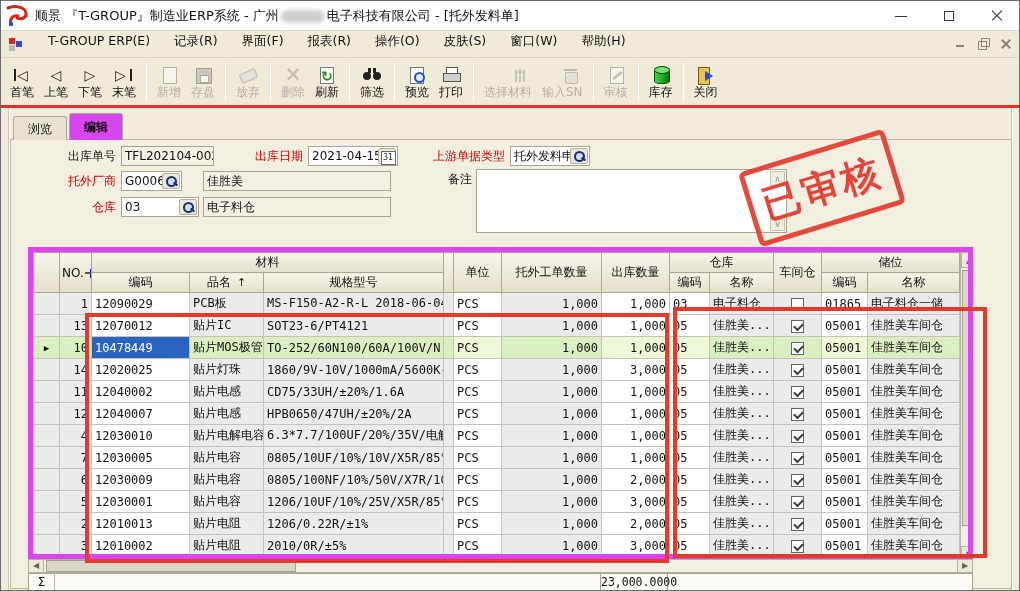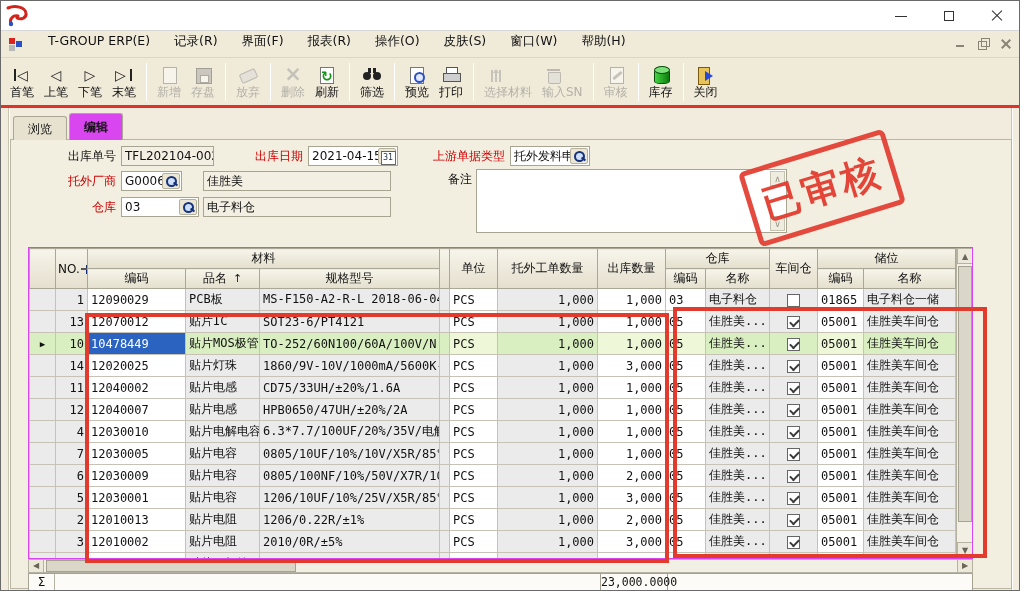--- a/index.html
+++ b/index.html
@@ -24,21 +24,21 @@
   .mitem{padding:0 12px;height:35px;line-height:27px;font-size:12.5px;white-space:nowrap}
   .mdibtns{position:absolute;right:8px;top:6px;display:flex;gap:10px;color:#8a8476;font-size:11px}
   .mdib{position:relative;width:13px;height:13px}
   .mdib.m::before{content:"";position:absolute;left:2px;bottom:3px;width:8px;border-top:2px solid #8a8476}
   .mdib.r::before{content:"";position:absolute;left:1px;top:4px;width:7px;height:7px;border:1px solid #8a8476;background:#f0ead9}
   .mdib.r::after{content:"";position:absolute;left:4px;top:1px;width:7px;height:7px;border:1px solid #8a8476}
   .mdib.x::before,.mdib.x::after{content:"";position:absolute;left:0;top:6px;width:12px;border-top:2px solid #8a8476}
   .mdib.x::before{transform:rotate(45deg)}.mdib.x::after{transform:rotate(-45deg)}
   
   .toolbar{position:absolute;left:0;top:57px;width:1020px;height:47px;background:#f0ead9;display:flex;align-items:center;padding-left:4px}
-  .tbtn{display:flex;flex-direction:column;align-items:flex-start;justify-content:center;padding:2px 5px;min-width:34px}
+  .tbtn{display:flex;flex-direction:column;align-items:flex-end;justify-content:center;padding:2px 5px;min-width:34px}
   .tbtn .tlabel{font-size:12px;line-height:14px;white-space:nowrap}
   .tbtn.disabled{opacity:.48;filter:grayscale(1)}
   .tbtn.disabled .tlabel{color:#77715f}
   .tsep{width:1px;height:38px;background:#cdc7b2;border-right:1px solid #fff;margin:0 5px}
   .ic{position:relative;width:24px;height:20px;font-size:14px;line-height:20px;text-align:center;color:#222}
   .i-nav-first::before{content:"◁";position:absolute;left:7px;top:0}
   .i-nav-first::after{content:"";position:absolute;left:4px;top:4px;width:2px;height:12px;background:#222}
   .i-nav-prev::before{content:"◁"}
   .i-nav-next::before{content:"▷"}
   .i-nav-last::before{content:"▷";position:absolute;left:3px;top:0}
@@ -85,21 +85,21 @@
   .cal::before{content:"";position:absolute;left:2px;top:2px;width:13px;height:12px;background:#fff;border:1px solid #666}
   .cal::after{content:"31";position:absolute;left:4px;top:4px;font-size:8px;color:#234;line-height:9px}
   .remark-box{position:absolute;left:475px;top:168px;width:311px;height:64px;background:#fff;border:1px solid #a8a492}
   .va{position:absolute;right:1px;width:15px;height:15px;background:#efece0;border:1px solid #c5c2b0;font-size:9px;color:#9a9480;text-align:center;line-height:14px}
   .va.up{top:1px}.va.dn{bottom:1px}
   .va.up::before{content:"∧"}.va.dn::before{content:"∨"}
   
   .stamp{position:absolute;left:745px;top:148px;width:152px;height:78px;border:5px solid rgba(226,59,46,.92);border-radius:6px;transform:rotate(-17deg);display:flex;align-items:center;justify-content:center;z-index:6}
   .stamp span{font-size:38px;font-weight:bold;color:rgba(226,59,46,.95);letter-spacing:3px;white-space:nowrap}
   
-  .grid-wrap{position:absolute;left:27px;top:246px;width:945px;height:312px;border:1px solid #d946ef;background:#14b8a6;overflow:hidden}
+  .grid-wrap{position:absolute;left:27px;top:246px;width:945px;height:312px;border:5px solid #d946ef;background:#14b8a6;overflow:hidden}
   table.grid{border-collapse:collapse;table-layout:fixed;width:926px;font-family:"DejaVu Sans Mono","DejaVu Sans",sans-serif;font-size:12px}
   .grid th{background:linear-gradient(#f7f4ea,#e4dfcd);border:1px solid #aaa796;font-weight:normal;font-family:"DejaVu Sans",sans-serif;padding:0 2px;height:20px;overflow:hidden;white-space:nowrap}
   .grid td{border:1px solid #c6c3b6;height:22px;padding:0 3px;overflow:hidden;white-space:nowrap;background:#ebebeb}
   .grid td.white{background:#fff}
   .grid td.c-marker{text-align:center;font-size:9px;padding:0}
   .grid td.c-no{text-align:right}
   .grid td.c-num{text-align:right}
   .grid td.c-shop{text-align:center}
   .grid tr.sel td{background:#d9efc1}
   .grid tr.sel td.white{background:#eef8d8}
@@ -134,20 +134,21 @@
 <body>
 
 <div class="app">
 
   <div class="titlebar">
     <svg class="logo" viewBox="0 0 24 24">
       <path d="M3 4 C10 1 20 3 21 9 C22 14 16 16 12 14" fill="none" stroke="#d1251b" stroke-width="3" stroke-linecap="round"></path>
       <path d="M6 20 C4 15 8 11 13 12" fill="none" stroke="#d1251b" stroke-width="3" stroke-linecap="round"></path>
       <circle cx="6" cy="20" r="2.2" fill="#2a50c8"></circle>
     </svg>
+    <div class="titletext"><span>顺景 『T-GROUP』制造业ERP系统 - 广州</span><span class="blurpatch"></span><span>电子科技有限公司 - [托外发料单]</span></div>
     <div class="wbtns">
       <div class="wbtn">
           <span class="g-min"></span>
         </div>
       <div class="wbtn">
           <span class="g-max"></span>
         </div>
       <div class="wbtn">
           <span class="g-close"></span>
         </div>

